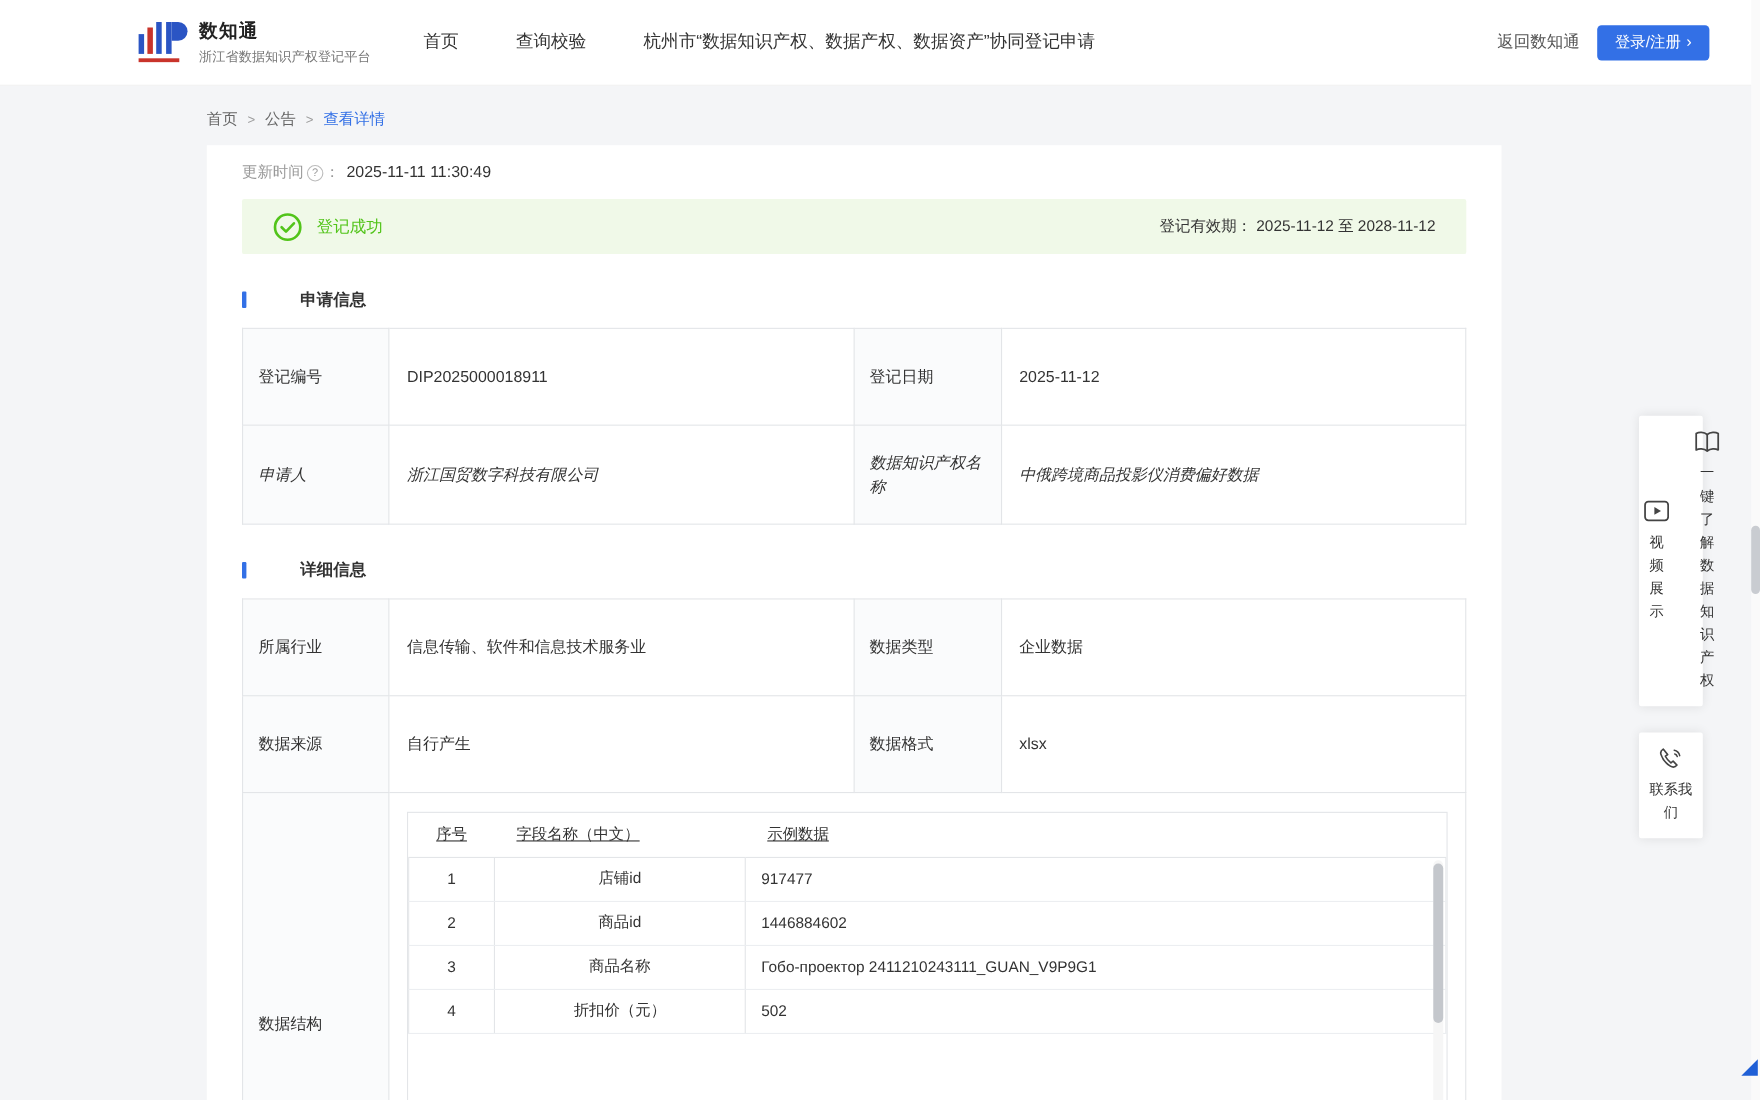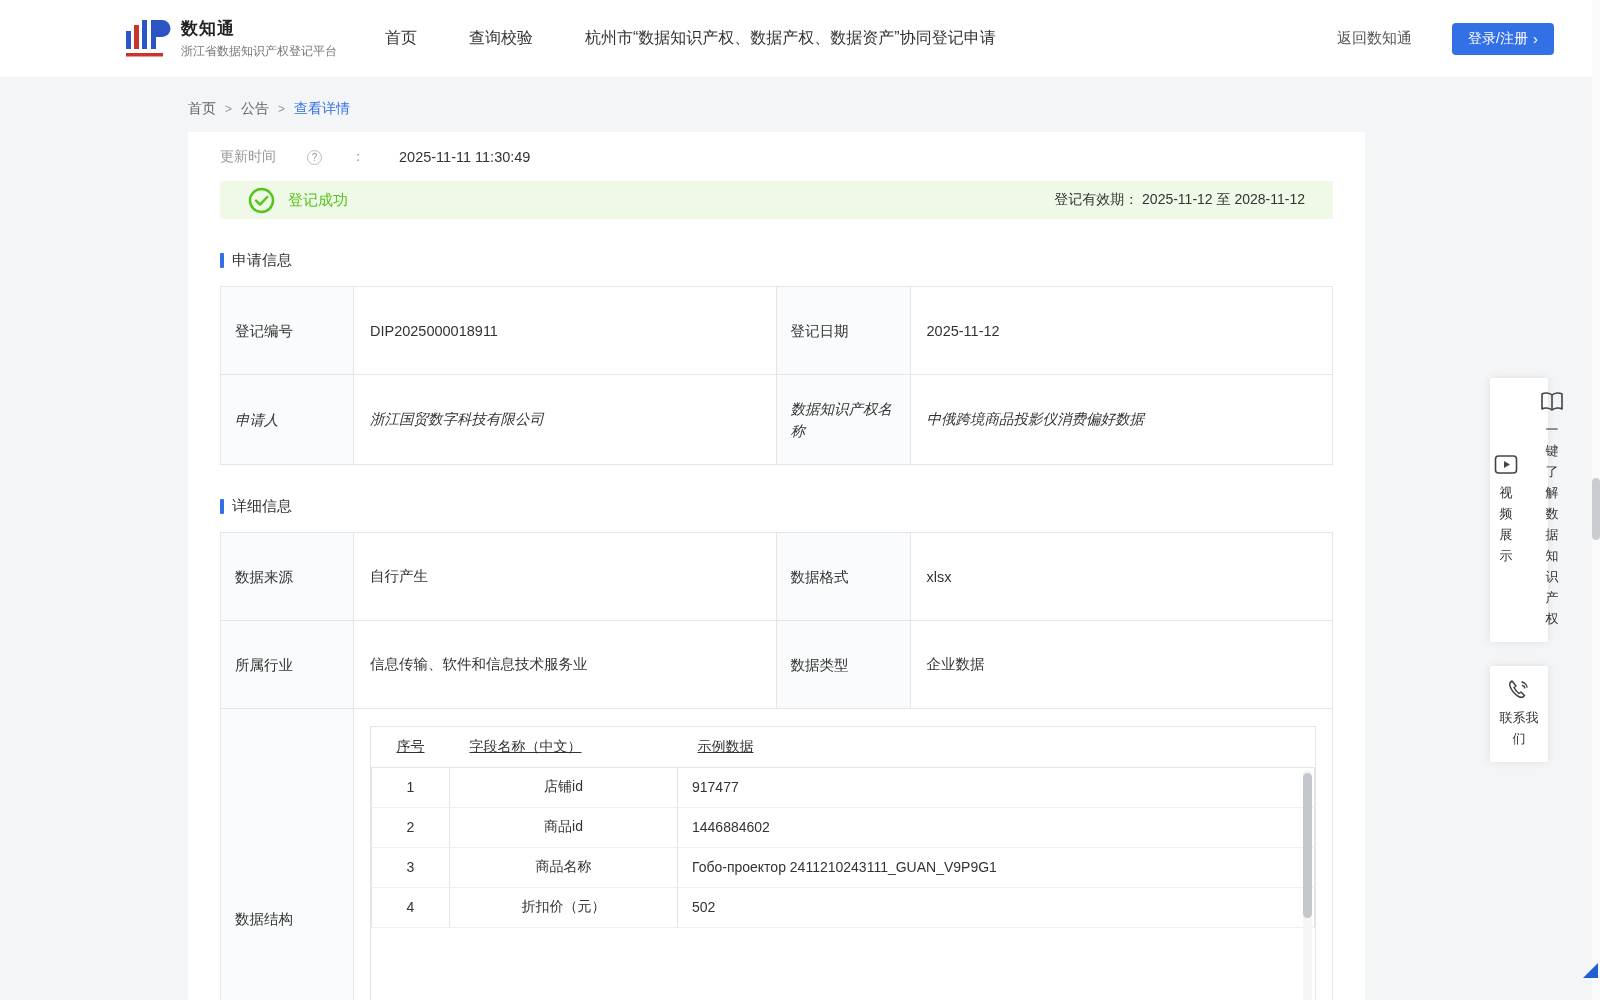--- a/index.html
+++ b/index.html
@@ -11,49 +11,49 @@
   :root { --accent:#3370E6; --success:#52C41A; --success-bg:#F0F9E8; --border:#E3E5E8; --lbl-bg:#FAFBFC; }
 
   
   .header { height:78px; background:#fff; border-bottom:1px solid #f0f0f0;
     display:flex; align-items:center; padding:0 46px 0 125px; position:relative; z-index:5; }
   .logo { display:flex; align-items:center; gap:10px; cursor:pointer; }
   .logo-text .t { font-size:17px; font-weight:bold; color:#222; letter-spacing:1px;font-family:Liberation Serif, serif; }
   .logo-text .s { font-size:12px; color:#777; margin-top:3px; }
   .nav { display:flex; align-items:center; margin-left:48px; gap:52px; }
   .nav a { font-size:16px; color:#333; text-decoration:none; white-space:nowrap; cursor:pointer; }
-  .header-right { margin-left:auto; display:flex; align-items:center; gap:40px; }
+  .header-right { margin-left:auto; display:flex; align-items:center; gap:16px; }
   .back-link { font-size:15px; color:#555; text-decoration:none; cursor:pointer; }
   .login-btn { background:var(--accent); color:#fff; border:none; height:32px; padding:0 16px;
     border-radius:4px; font-size:14px; display:flex; align-items:center; gap:5px; cursor:pointer;
     font-family:inherit; }
   .login-btn .chev { font-size:15px; line-height:1; }
 
   
   .breadcrumb { padding:22px 0 0 188px; font-size:14px; color:#666;
     display:flex; align-items:center; gap:9px; }
   .breadcrumb .sep { color:#999; font-size:12px; }
   .breadcrumb .current { color:var(--accent); }
   .breadcrumb a { color:#666; text-decoration:none; cursor:pointer; }
 
   
   .card { margin:14px 0 0 188px; width:1177px; height:1400px; background:#fff; padding:16px 32px 40px; }
 
-  .update-row { display:flex; align-items:center; font-size:14px; color:#999;gap:28px; }
+  .update-row { display:flex; align-items:center; font-size:14px; color:#999; }
   .update-row .q { width:15px; height:15px; border:1px solid #bbb; border-radius:50%;
     display:inline-flex; align-items:center; justify-content:center; font-size:10px; color:#999;
     margin:0 1px 0 3px; cursor:pointer; }
   .update-row .time { color:#333; margin-left:6px; font-size:14.5px; }
 
-  .banner { margin-top:15px; background:var(--success-bg); height:38px; border-radius:2px;
+  .banner { margin-top:15px; background:var(--success-bg); height:50px; border-radius:2px;
     display:flex; align-items:center; padding:0 28px; }
   .banner .txt { color:var(--success); font-size:15px; margin-left:13px; }
   .banner .right { margin-left:auto; font-size:14px; color:#333; }
 
-  .sec-title { margin-top:32px; display:flex; align-items:center; font-size:15px; font-weight:normal; color:#333; }
+  .sec-title { margin-top:32px; display:flex; align-items:center; font-size:15px; font-weight:bold; color:#333;gap:41px; }
   .sec-title .bar { width:4px; height:15px; background:var(--accent); border-radius:1px; margin-right:8px; }
 
   table.info { border-collapse:collapse; table-layout:fixed; width:100%; margin-top:16px; font-size:14.5px; }
   table.info td { border:1px solid var(--border); padding:10px 16px; vertical-align:middle; }
   table.info td.lbl { background:var(--lbl-bg); padding-left:14px; line-height:22px; }
   table.info tr.r1 { height:88px; }
   table.info tr.r2 { height:90px;font-style:italic; }
 
   .struct-cell { padding:17px 16px !important; vertical-align:top !important; }
   .struct-wrap { width:946px; border:1px solid var(--border); position:relative; overflow:hidden; height:374px; }
@@ -183,30 +183,30 @@
 
   <table class="info">
     <colgroup>
         <col style="width:133px">
         <col>
         <col style="width:134px">
         <col>
       </colgroup>
     <tbody>
         <tr class="r1">
+      <td class="lbl">所属行业</td>
+      <td class="val">信息传输、软件和信息技术服务业</td>
+      <td class="lbl">数据类型</td>
+      <td class="val">企业数据</td>
+    </tr>
+    <tr class="r1">
       <td class="lbl">数据来源</td>
       <td class="val">自行产生</td>
       <td class="lbl">数据格式</td>
       <td class="val">xlsx</td>
-    </tr>
-    <tr class="r1">
-      <td class="lbl">所属行业</td>
-      <td class="val">信息传输、软件和信息技术服务业</td>
-      <td class="lbl">数据类型</td>
-      <td class="val">企业数据</td>
     </tr>
     <tr style="height:420px">
       <td class="lbl">数据结构</td>
       <td class="struct-cell" colspan="3">
         <div class="struct-wrap">
           <table class="inner">
             <colgroup>
                   <col style="width:78px">
                   <col style="width:228px">
                   <col>

